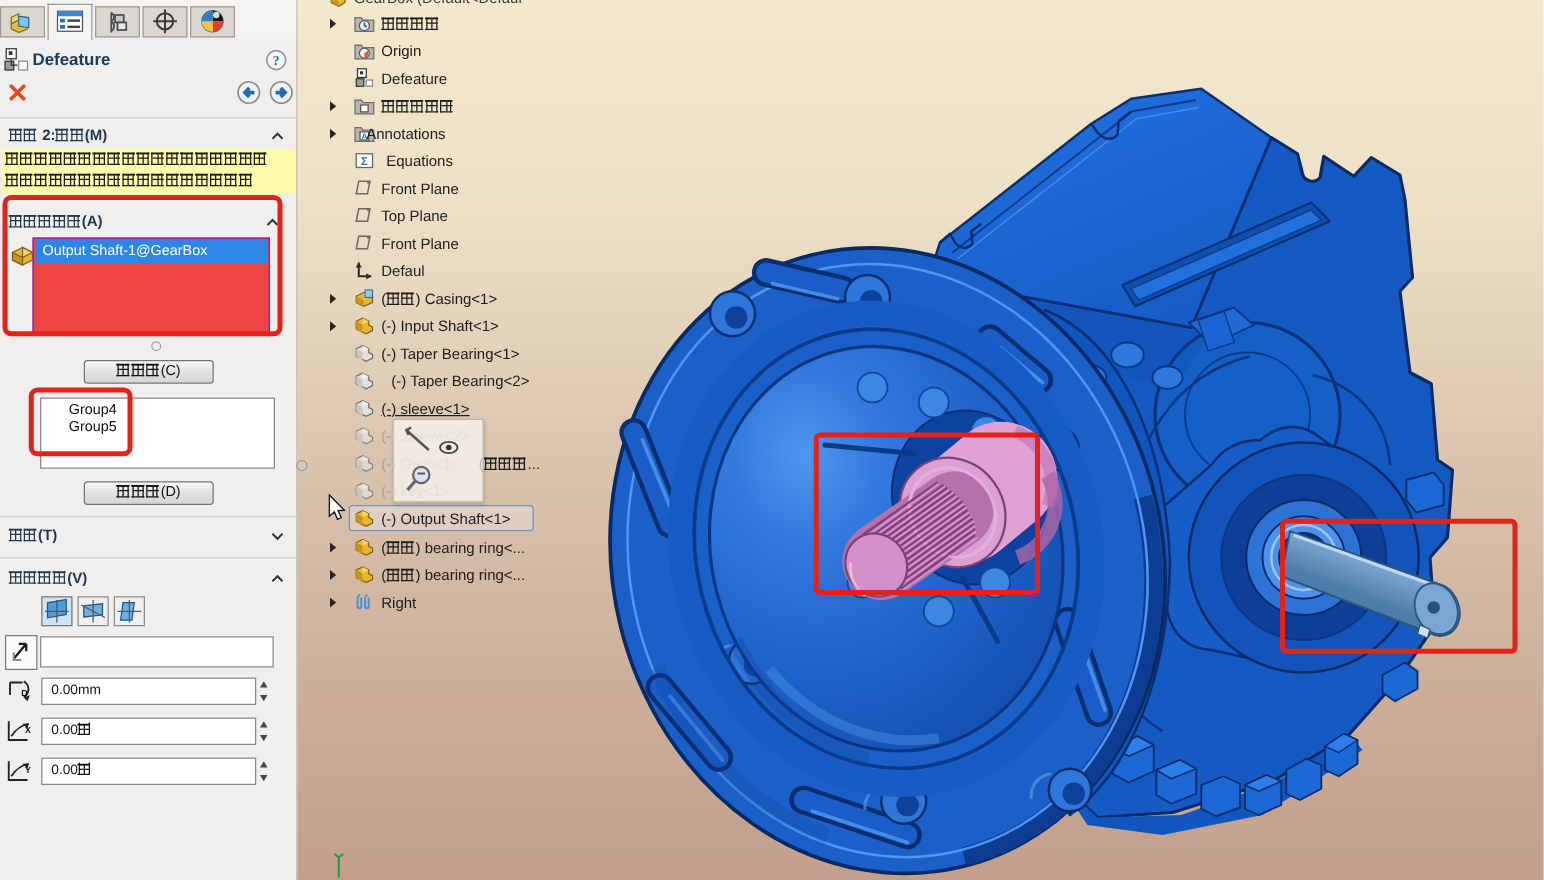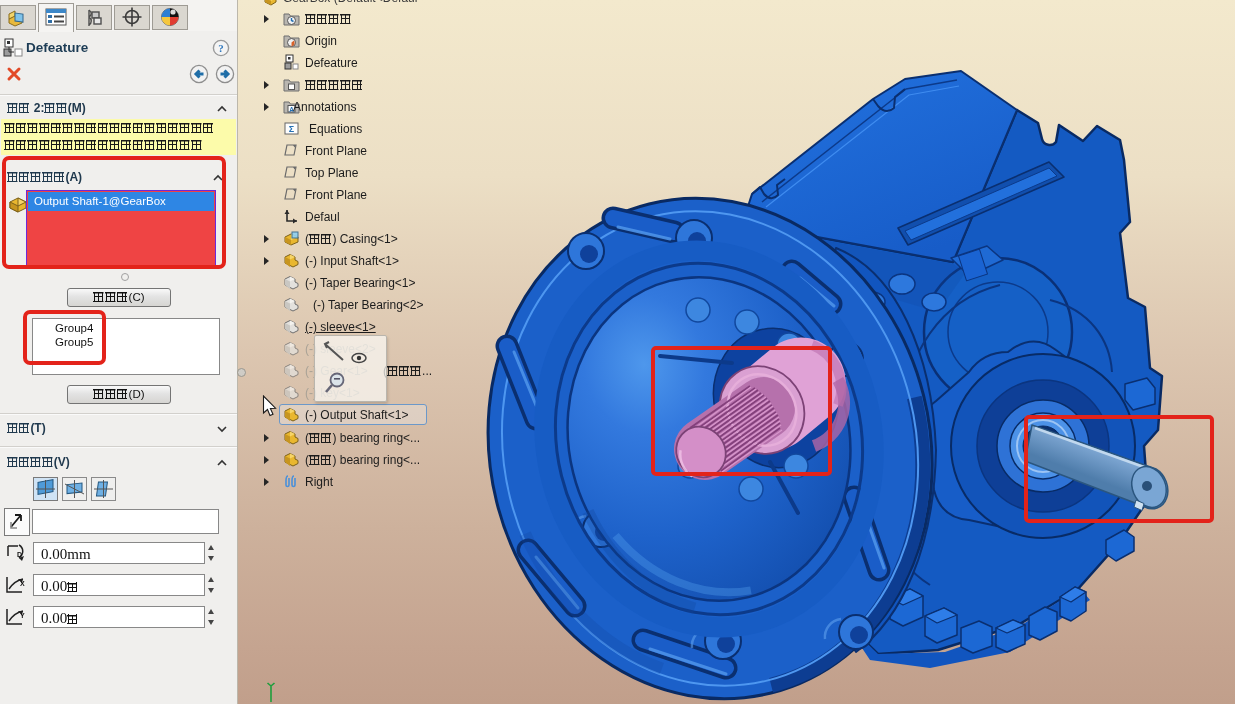--- a/index.html
+++ b/index.html
@@ -28,21 +28,21 @@
   .btn{position:absolute;left:67px;width:104px;height:19px;box-sizing:border-box;
       border:1px solid #747474;border-radius:3px;background:linear-gradient(#f9f9f9,#e3e3e3 45%,#d6d5d2);
       font-size:11.5px;color:#111;text-align:center;line-height:17px;}
   .redbox{position:absolute;border:4px solid #e3231a;border-radius:7px;box-sizing:border-box;}
   .inp{position:absolute;background:#fff;border:1px solid #888;box-sizing:border-box;}
   .spinner{position:absolute;left:206px;width:11px;height:22px;}
   .spinner:before{content:"";position:absolute;left:2px;top:3px;border-left:3.5px solid transparent;
      border-right:3.5px solid transparent;border-bottom:5px solid #444;}
   .spinner:after{content:"";position:absolute;left:2px;bottom:3px;border-left:3.5px solid transparent;
      border-right:3.5px solid transparent;border-top:5px solid #444;}
-  .num{position:absolute;font-size:15px;color:#111;font-family:Liberation Serif, serif;}
+  .num{position:absolute;font-size:11px;color:#111;}
   
   #tree{left:237px;top:0;width:330px;height:560px;font-size:12px;color:#1c1c1c;}
   .trow{position:absolute;height:22px;line-height:22px;white-space:nowrap;}
   .tarr{position:absolute;width:0;height:0;border-top:4px solid transparent;
         border-bottom:4px solid transparent;border-left:5px solid #262626;}
   .ticon{position:absolute;width:17px;height:17px;}
 </style>
 </head>
 <body>
 <div class="abs" id="gfx"></div>

